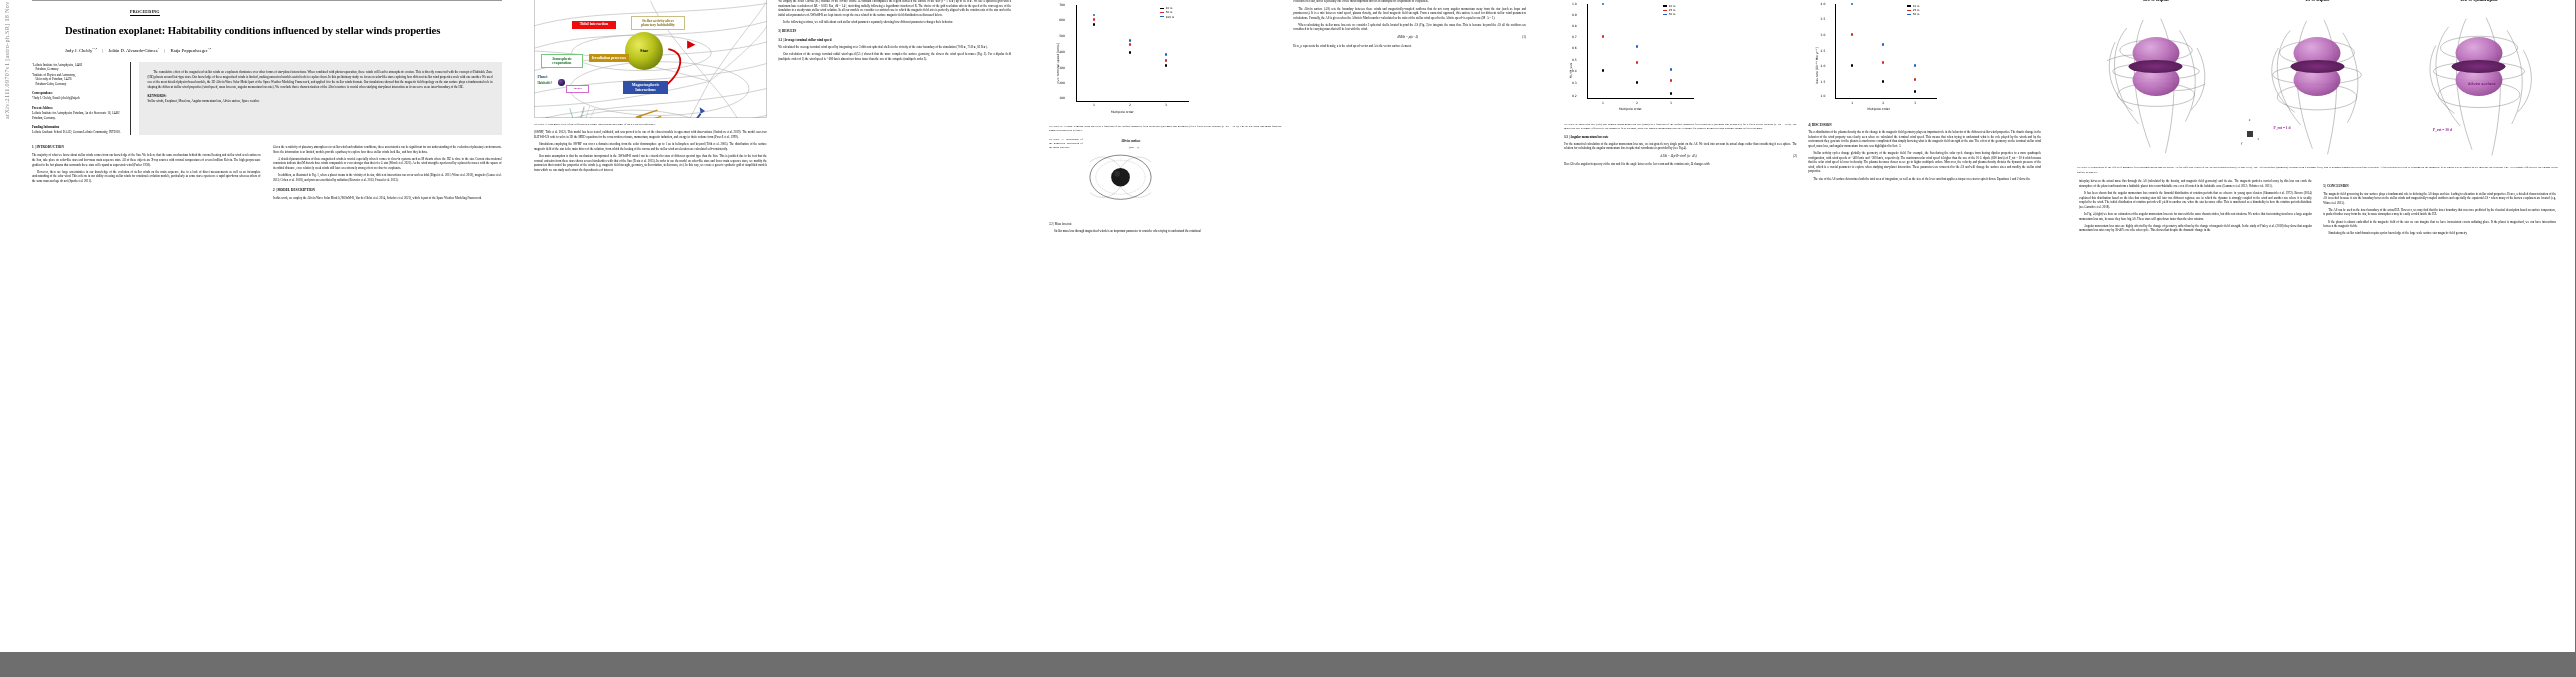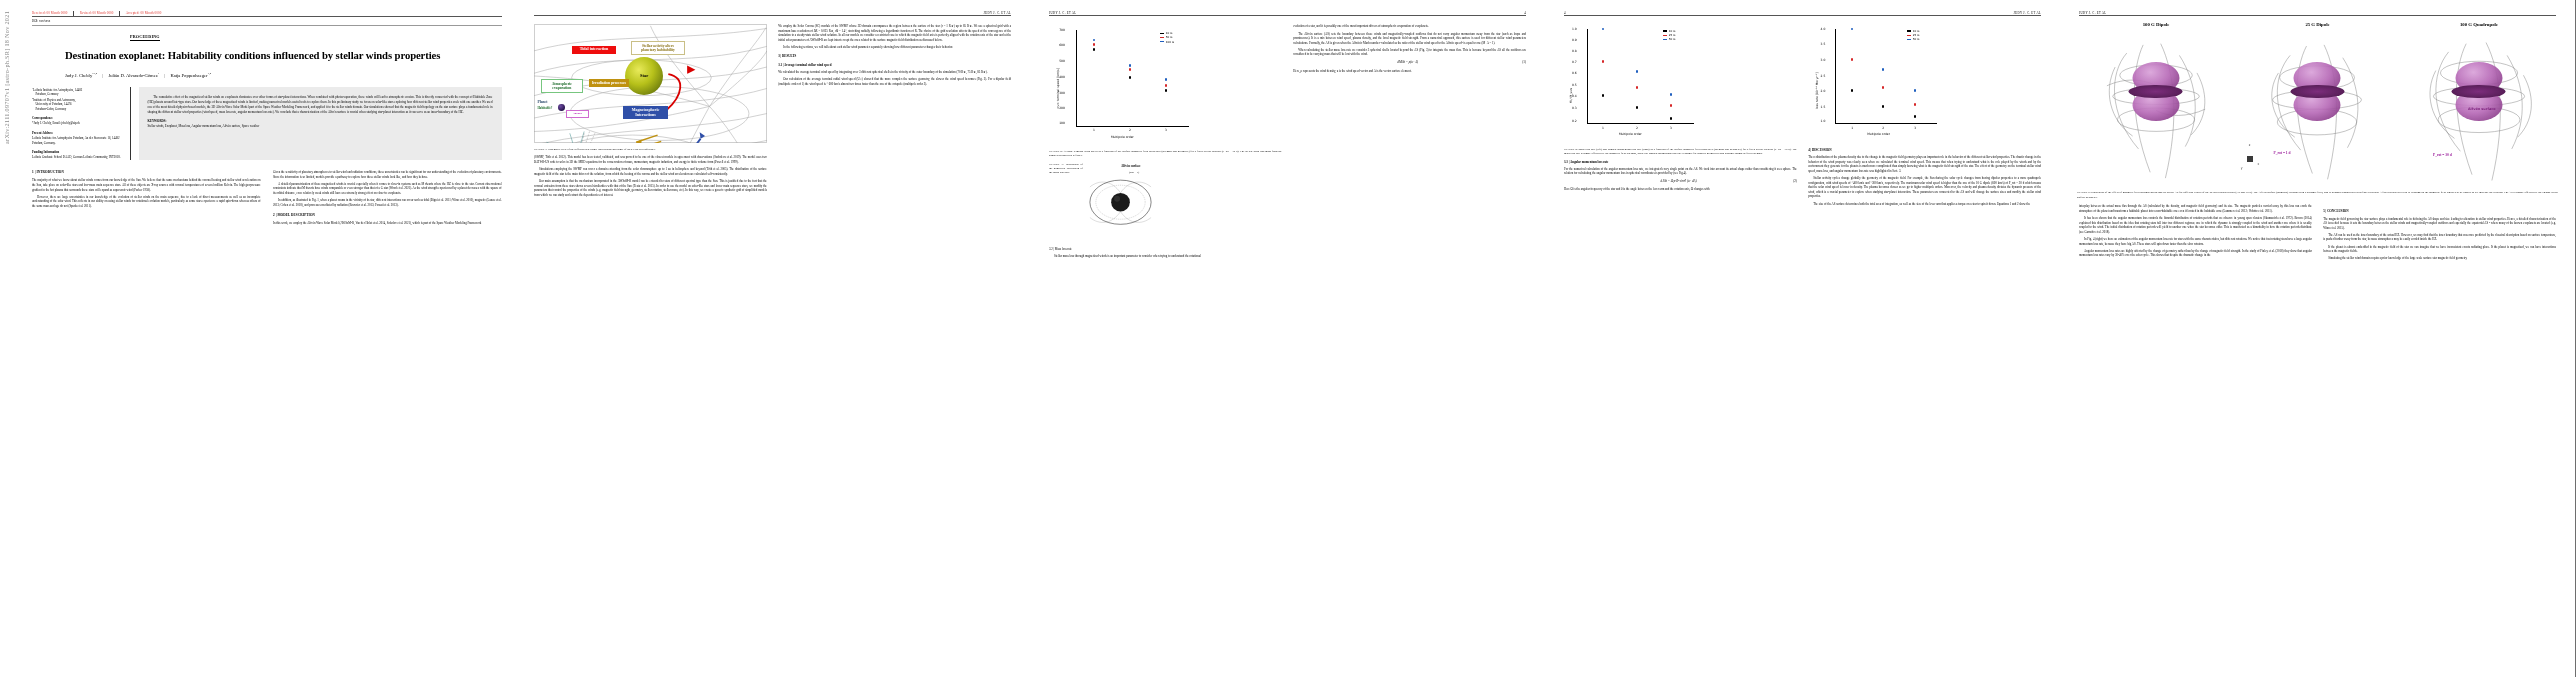--- a/index.html
+++ b/index.html
@@ -1,19 +1,19 @@
 <!DOCTYPE html>
 <html style="font-size:9px"><head>
 <meta charset="utf-8">
 <style>
   * { box-sizing: border-box; }
   html, body { margin:0; padding:0; background:#6e6e6e; }
   body { width:2576px; height:677px; font-family:"Liberation Serif", serif; overflow:hidden; }
 
-  .spread { display:flex; width:2576px; height:586px; align-items:flex-start; }
+  .spread { display:flex; width:2576px; height:652px; align-items:flex-end; }
 
   .page {
     background:#ffffff; height:677px; position:relative; overflow:hidden;
     flex:0 0 auto; color:#000;
   }
   .p1 { width:515px; }
   .p2 { width:515px; }
   .p3 { width:515px; }
   .p4 { width:515px; }
   .p5 { width:515px; }

